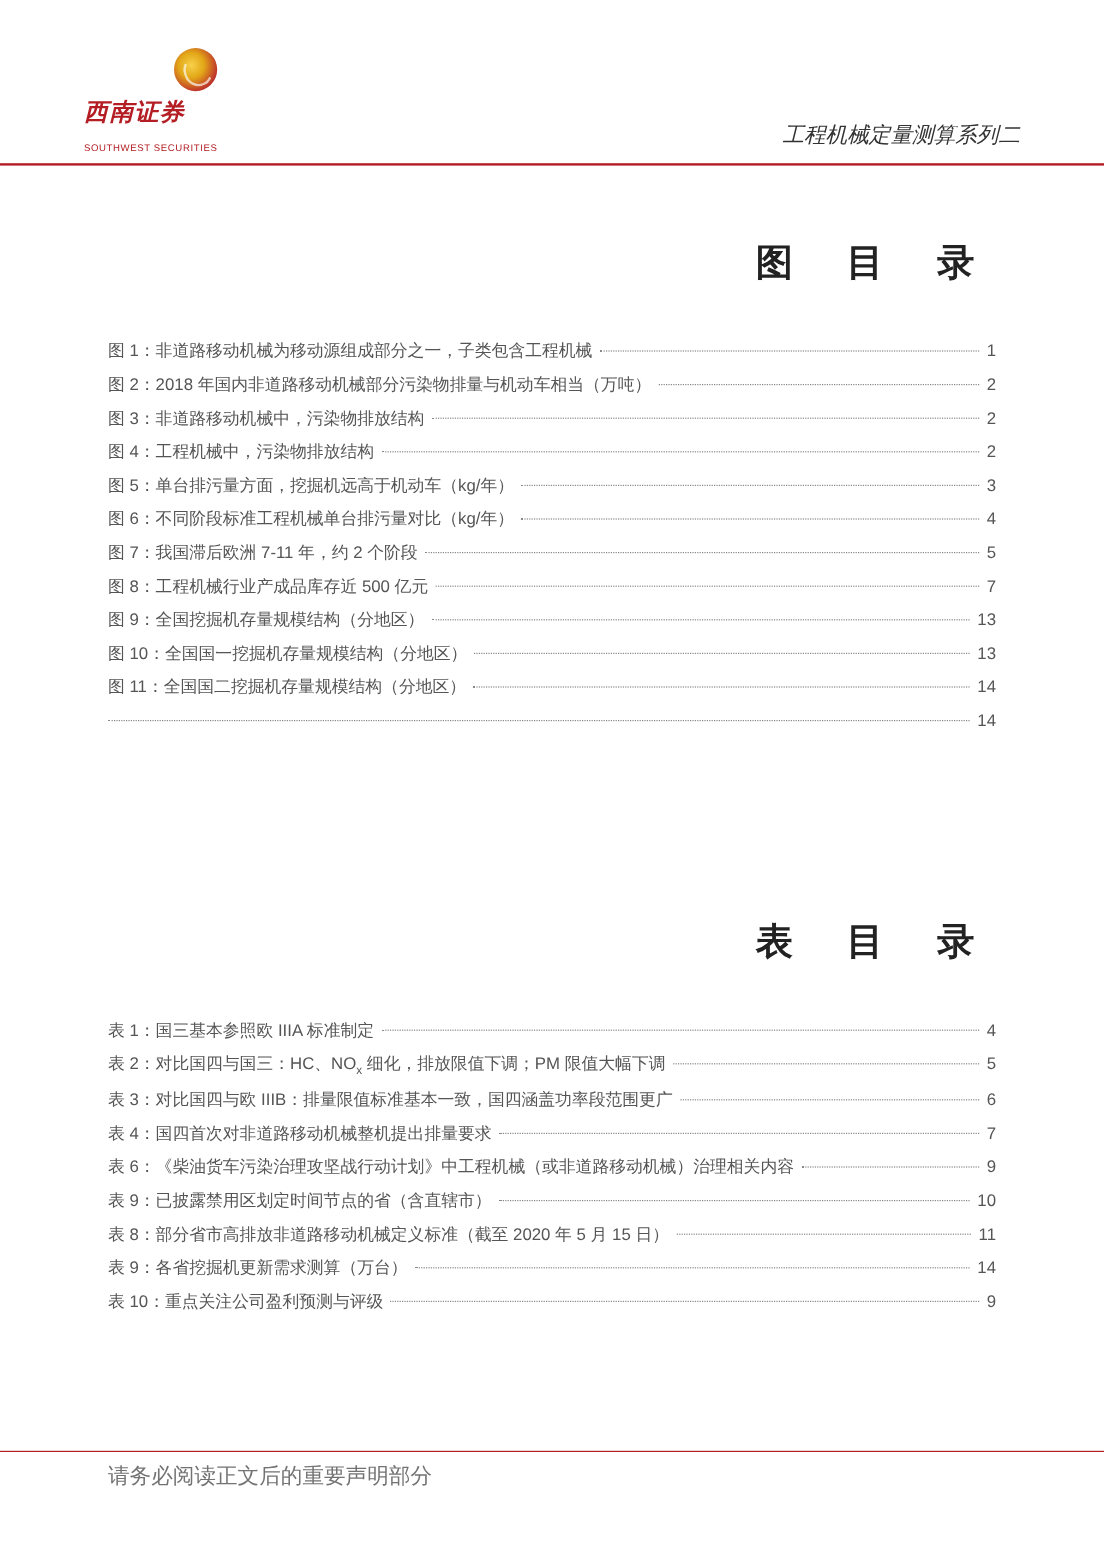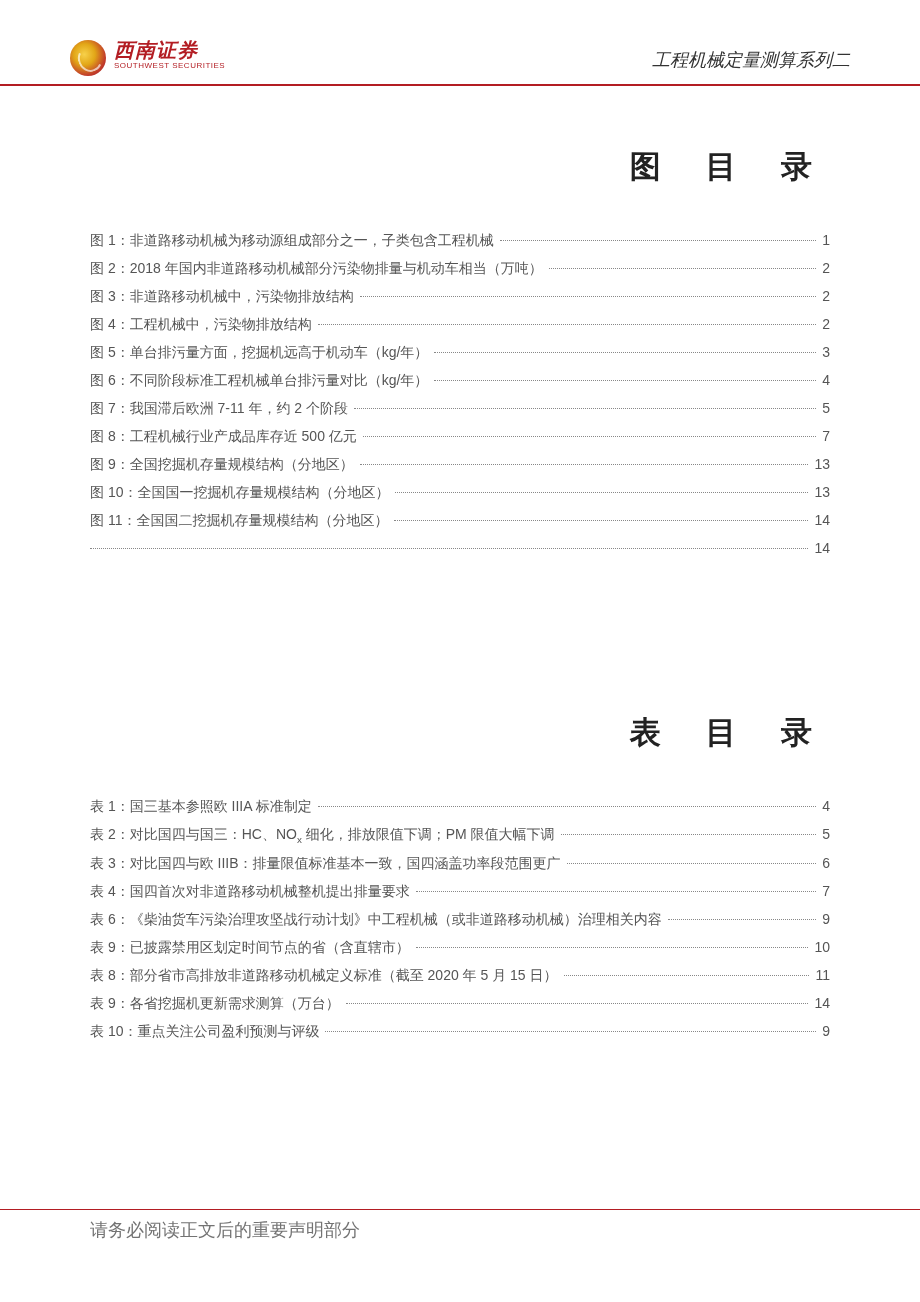--- a/index.html
+++ b/index.html
@@ -13,22 +13,23 @@
   }
   .header {
     display: flex;
     justify-content: space-between;
     align-items: flex-end;
     padding: 40px 70px 8px 70px;
     border-bottom: 2px solid #b31d23;
   }
   .logo {
     display: flex;
-    align-items: flex-start;
+    align-items: flex-end;
     gap: 8px;
+    flex-direction: column;
   }
   .logo-mark {
     width: 36px;
     height: 36px;
     border-radius: 50%;
     background: radial-gradient(circle at 40% 40%, #f7d14a 0%, #e2a617 35%, #c0392b 70%, #8e1b1b 100%);
     position: relative;
     overflow: hidden;
   }
   .logo-mark::after {
@@ -46,21 +47,21 @@
     color: #b31d23;
     font-weight: 700;
     font-size: 20px;
     letter-spacing: 1px;
     font-style: italic;
   }
   .logo-en {
     color: #b31d23;
     font-size: 8px;
     letter-spacing: 0.5px;
-    margin-top: 2px;
+    margin-top: 16px;
   }
   .doc-series {
     color: #333;
     font-size: 18px;
     font-weight: 400;
     font-style: italic;
     padding-bottom: 4px;
   }
   .content {
     padding: 60px 90px 0 90px;

